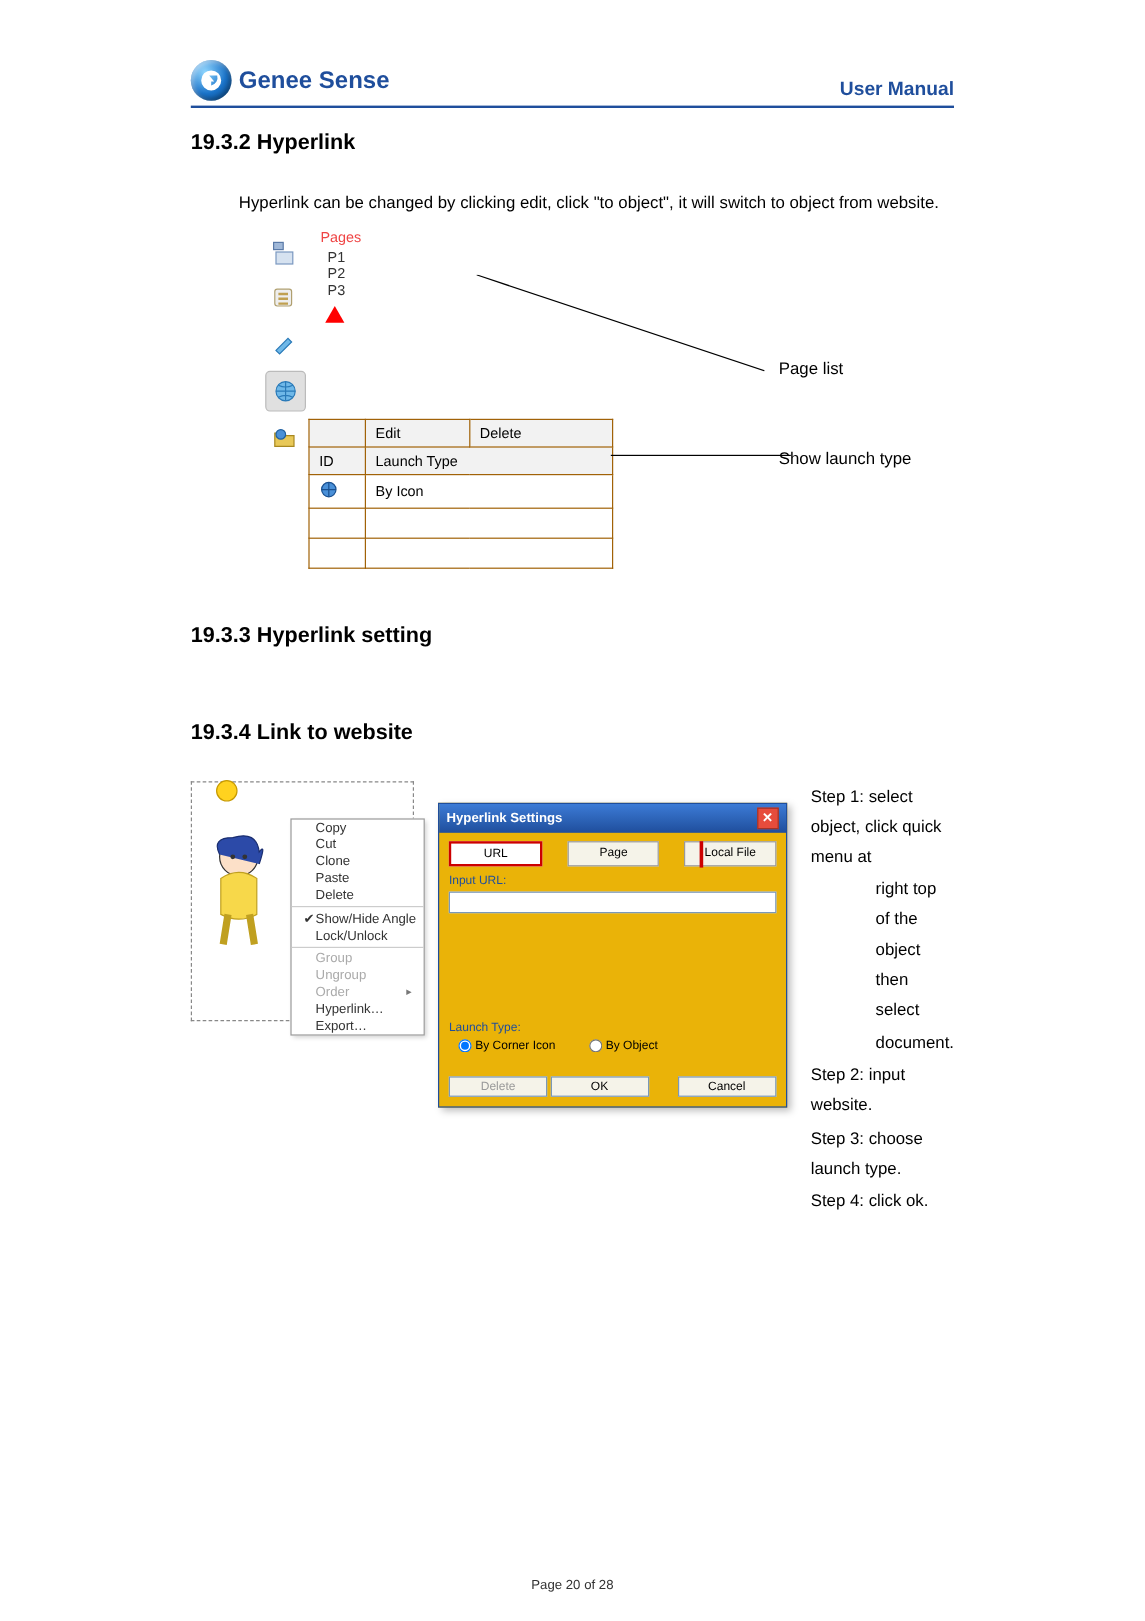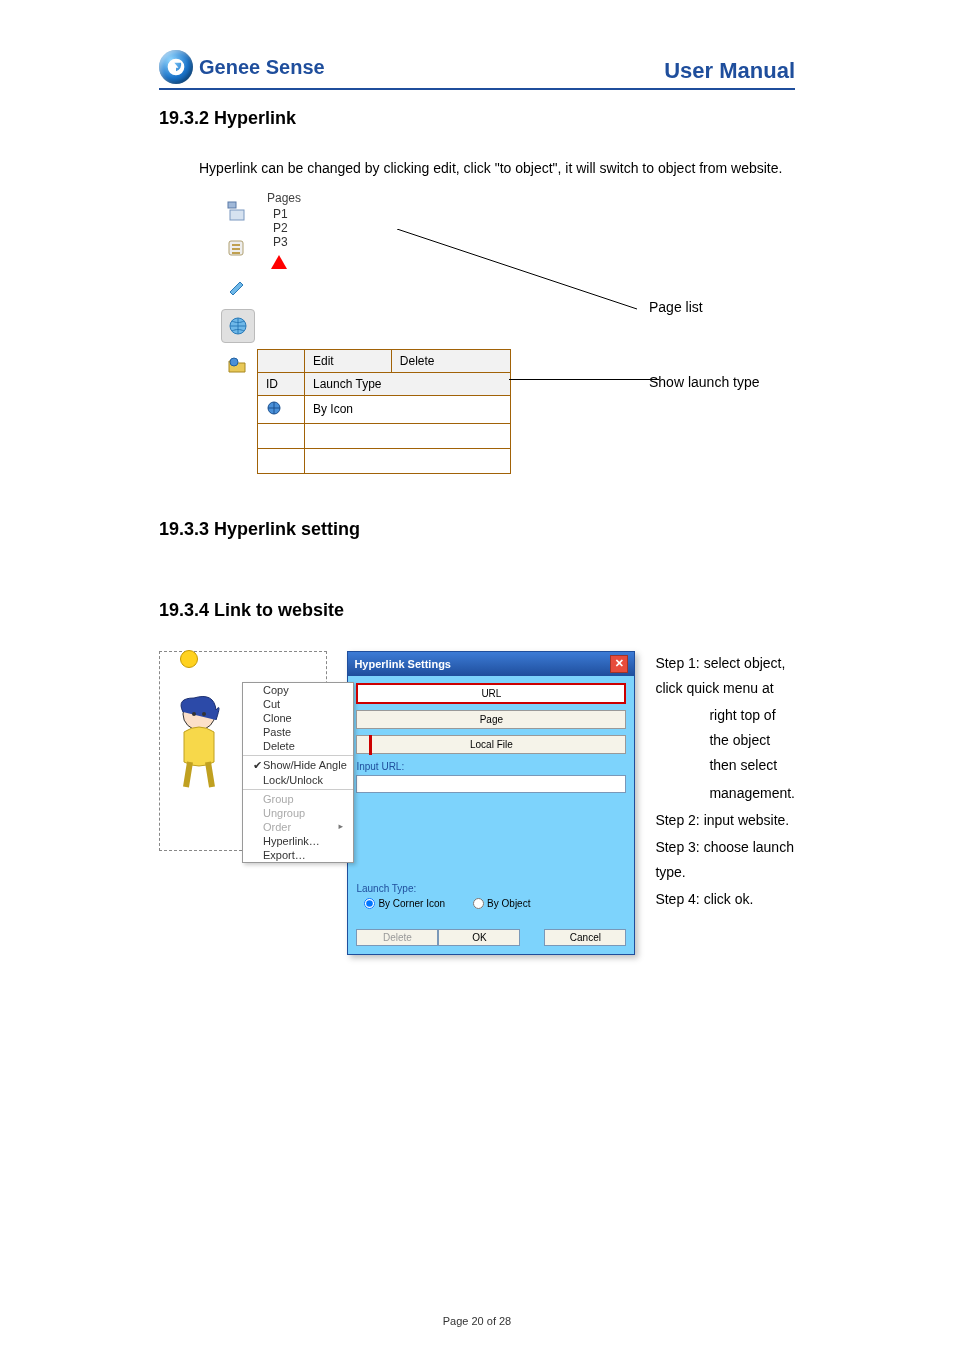--- a/index.html
+++ b/index.html
@@ -40,21 +40,21 @@
     justify-content: center;
     box-shadow: inset -2px -2px 4px rgba(0,0,0,.3), inset 2px 2px 4px rgba(255,255,255,.5);
   }
   .logo svg { width: 20px; height: 20px; }
   .brand-text {
     font-size: 20px;
     font-weight: bold;
     color: #1f4e9c;
   }
   .manual-text {
-    font-size: 22px;
+    font-size: 16px;
     font-weight: bold;
     color: #1f4e9c;
   }
   h2.section-heading {
     font-size: 18px;
     font-weight: bold;
     color: #000;
     margin: 10px 0 30px 0;
   }
   p.body-text {
@@ -88,21 +88,21 @@
   .tb-btn {
     width: 32px; height: 32px;
     margin: 2px 2px 4px 2px;
     border-radius: 4px;
     display:flex;align-items:center;justify-content:center;
   }
   .fig1-main { flex: 1; }
   .pages-header {
     padding: 2px 6px 2px 10px;
     font-size: 12px;
-    color:#404040;
+    color:#ef4444;
     background:#fff;
   }
   .page-item {
     padding: 0px 6px 0px 16px;
     font-size: 12px;
     color:#333;
   }
   .arrow-up {
     width:0;height:0;
     border-left:8px solid transparent;
@@ -164,35 +164,36 @@
   }
   .ctx-menu .mi { padding: 1px 10px; color:#333; white-space:nowrap;}
   .ctx-menu .mi.disabled { color:#aaa; }
   .ctx-menu hr { border:none; border-top:1px solid #ccc; margin:2px 0;}
   .ctx-menu .mi .arr { float:right; color:#777; font-size:9px;}
   .ctx-menu .mi .chk { display:inline-block;width:10px;}
 
   .dlg {
     width: 295px;
     border: 1px solid #1f4e9c;
-    background: #7dd3fc;
+    background: #eab308;
     font-size: 11px;
     box-shadow: 3px 3px 6px rgba(0,0,0,.25);
+    margin-top: 18px;
   }
   .dlg-title {
     display:flex;justify-content:space-between;align-items:center;
     background: linear-gradient(#3c7bd6,#1f4e9c);
     color:#fff; padding:3px 6px; font-weight:bold;
   }
   .dlg-close {
     width:16px;height:16px;background:#e74c3c;color:#fff;
     display:flex;align-items:center;justify-content:center;
     font-weight:bold;border:1px solid #a13327;font-size:11px;
   }
-  .dlg-tabs { display:flex; gap:6px; padding:6px 8px 0 8px;flex-direction:column;}
+  .dlg-tabs { display:flex; gap:21px; padding:6px 8px 0 8px;}
   .dlg-tab {
     flex:1; text-align:center; padding:3px 2px;
     background:#f5f3e9; border:1px solid #999;
     position:relative; top:1px; font-size:10px;
   }
   .dlg-tab.active { border:2px solid #c00; background:#fff;}
   .dlg-body { padding:8px; }
   .dlg-label { color:#1f4e9c; font-size:10px; margin-bottom:3px;}
   .dlg-input {
     width:100%; height:18px; background:#fff; border:1px solid #7a98b8;
@@ -386,21 +387,21 @@
         <div style="display:flex;gap:24px">
           <div class="dlg-btn">OK</div>
           <div class="dlg-btn">Cancel</div>
         </div>
       </div>
     </div>
 
     <div class="steps">
       <div class="s">Step 1: select object, click quick menu at</div>
       <div class="s cont">right top of the object then select</div>
-      <div class="s cont">management.</div>
+      <div class="s cont">document.</div>
       <div class="s">Step 2: input website.</div>
       <div class="s">Step 3: choose launch type.</div>
       <div class="s">Step 4: click ok.</div>
     </div>
   </div>
 
   <div class="page-number">Page 20 of 28</div>
 </div>
 
 </body></html>

